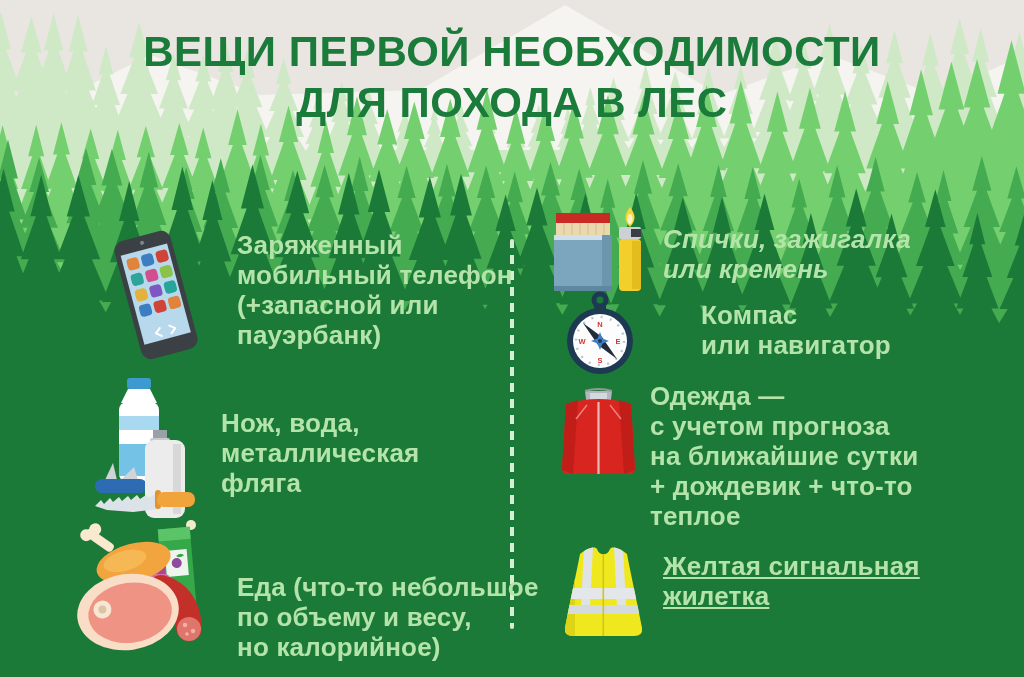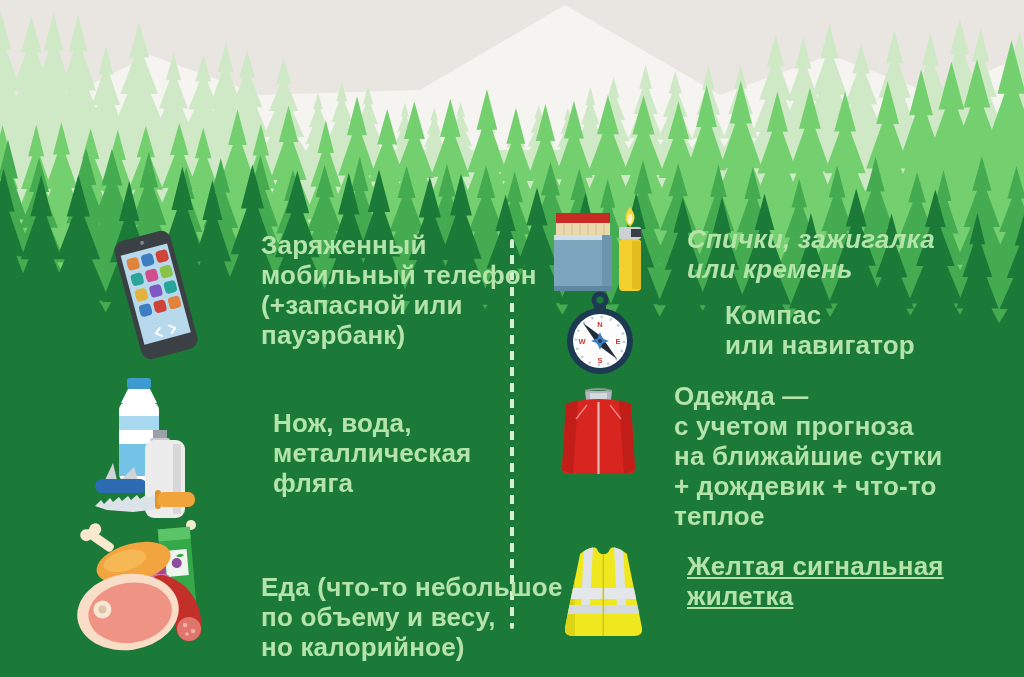--- a/index.html
+++ b/index.html
@@ -12,25 +12,25 @@
   .title{
     position:absolute;top:26px;left:0;right:0;text-align:center;
     color:var(--title_green,#1a7b3a);font-weight:bold;font-size:42px;line-height:51px;
     letter-spacing:.5px;
   }
   .item{position:static;}
   .icon{position:absolute;}
   .icon svg{display:block;}
   .txt{
     position:absolute;color:var(--body_text_green,#b5e4ab);
-    font-weight:bold;font-size:26px;line-height:30px;letter-spacing:.2px;margin-left:24px;
+    font-weight:bold;font-size:26px;line-height:30px;letter-spacing:.2px;
   }
   
   #icon-l1{left:96px;top:229px;}   #txt-l1{left:237px;top:230px;}
-  #icon-l2{left:93px;top:376px;}   #txt-l2{left:249px;top:408px;}
+  #icon-l2{left:93px;top:376px;}   #txt-l2{left:221px;top:408px;}
   #icon-l3{left:73px;top:516px;}   #txt-l3{left:237px;top:572px;}
   
   #icon-r1{left:552px;top:206px;}  #txt-r1{left:663px;top:224px;font-style:italic;}
   #icon-r2{left:554px;top:291px;}  #txt-r2{left:701px;top:300px;}
   #icon-r3{left:549px;top:385px;}  #txt-r3{left:650px;top:381px;}
   #icon-r4{left:556px;top:542px;}  #txt-r4{left:663px;top:551px;text-decoration:underline;}
   .divider{
     position:absolute;left:510px;top:239px;width:4px;height:390px;border-radius:2px;
     background:repeating-linear-gradient(to bottom,var(--divider_dash,#d8eed2) 0 9px,transparent 9px 16px);
   }
@@ -44,20 +44,22 @@
     <rect x="0" y="0" width="1024" height="360" fill="#e9e6e2"></rect>
     <path d="M0,130 L150,55 L260,95 L420,90 L565,5 L720,95 L830,55 L935,95 L1024,55 L1024,360 L0,360 Z" fill="#f6f4f1"></path>
 
   <path d="M-30.0,22.7L-20.8,57.9L-25.4,57.9L-12.6,94.4L-19.3,94.4L-5.5,129.6L-13.7,129.6L1.7,158.0L-61.7,158.0L-46.3,129.6L-54.5,129.6L-40.7,94.4L-47.4,94.4L-34.6,57.9L-39.2,57.9ZM0.8,11.5L11.2,49.6L6.0,49.6L20.5,89.2L13.0,89.2L28.7,127.2L19.4,127.2L36.8,158.0L-35.3,158.0L-17.8,127.2L-27.1,127.2L-11.4,89.2L-19.0,89.2L-4.5,49.6L-9.7,49.6ZM31.3,15.9L41.8,52.8L36.6,52.8L51.2,91.2L43.6,91.2L59.4,128.2L50.0,128.2L67.6,158.0L-5.0,158.0L12.6,128.2L3.2,128.2L19.0,91.2L11.4,91.2L26.0,52.8L20.8,52.8ZM53.6,12.9L63.3,50.6L58.5,50.6L72.0,89.8L64.9,89.8L79.5,127.5L70.9,127.5L87.1,158.0L20.2,158.0L36.4,127.5L27.8,127.5L42.3,89.8L35.3,89.8L48.8,50.6L43.9,50.6ZM78.1,14.4L87.5,51.7L82.8,51.7L95.9,90.5L89.1,90.5L103.2,127.8L94.8,127.8L110.5,158.0L45.8,158.0L61.4,127.8L53.1,127.8L67.2,90.5L60.4,90.5L73.4,51.7L68.7,51.7ZM106.0,45.3L113.4,74.6L109.7,74.6L120.0,105.1L114.7,105.1L125.8,134.3L119.2,134.3L131.5,158.0L80.5,158.0L92.9,134.3L86.3,134.3L97.4,105.1L92.0,105.1L102.3,74.6L98.6,74.6ZM139.1,22.1L149.1,57.4L144.1,57.4L158.0,94.1L150.8,94.1L165.7,129.5L156.9,129.5L173.5,158.0L104.8,158.0L121.4,129.5L112.6,129.5L127.5,94.1L120.3,94.1L134.2,57.4L129.2,57.4ZM173.5,53.0L181.2,80.3L177.3,80.3L188.0,108.6L182.5,108.6L194.0,135.9L187.2,135.9L200.0,158.0L147.0,158.0L159.8,135.9L153.0,135.9L164.5,108.6L159.0,108.6L169.6,80.3L165.8,80.3ZM203.4,54.6L211.4,81.5L207.4,81.5L218.5,109.4L212.7,109.4L224.7,136.3L217.6,136.3L230.9,158.0L175.9,158.0L189.2,136.3L182.1,136.3L194.1,109.4L188.3,109.4L199.4,81.5L195.4,81.5ZM225.7,41.8L233.4,72.0L229.5,72.0L240.3,103.4L234.7,103.4L246.3,133.6L239.4,133.6L252.3,158.0L199.0,158.0L211.9,133.6L205.0,133.6L216.6,103.4L211.0,103.4L221.8,72.0L217.9,72.0ZM247.1,50.1L255.2,78.1L251.2,78.1L262.4,107.3L256.5,107.3L268.6,135.3L261.5,135.3L274.9,158.0L219.4,158.0L232.8,135.3L225.7,135.3L237.7,107.3L231.9,107.3L243.1,78.1L239.1,78.1ZM283.7,57.9L291.4,84.0L287.5,84.0L298.2,111.0L292.7,111.0L304.2,137.0L297.4,137.0L310.2,158.0L257.2,158.0L270.0,137.0L263.2,137.0L274.7,111.0L269.2,111.0L279.8,84.0L276.0,84.0ZM318.1,92.5L322.8,109.5L320.4,109.5L327.0,127.2L323.6,127.2L330.7,144.2L326.5,144.2L334.3,158.0L301.8,158.0L309.6,144.2L305.4,144.2L312.5,127.2L309.1,127.2L315.7,109.5L313.3,109.5ZM341.8,81.6L347.3,101.4L344.5,101.4L352.2,122.1L348.2,122.1L356.4,141.9L351.5,141.9L360.7,158.0L322.8,158.0L332.0,141.9L327.1,141.9L335.3,122.1L331.4,122.1L339.0,101.4L336.3,101.4ZM368.1,85.8L373.3,104.5L370.7,104.5L377.8,124.0L374.1,124.0L381.8,142.8L377.3,142.8L385.8,158.0L350.5,158.0L359.0,142.8L354.5,142.8L362.2,124.0L358.5,124.0L365.6,104.5L363.0,104.5ZM404.9,102.4L408.8,116.8L406.8,116.8L412.2,131.8L409.4,131.8L415.3,146.3L411.8,146.3L418.3,158.0L391.5,158.0L398.0,146.3L394.5,146.3L400.3,131.8L397.5,131.8L402.9,116.8L401.0,116.8ZM434.2,107.4L438.1,120.5L436.1,120.5L441.5,134.2L438.7,134.2L444.5,147.4L441.1,147.4L447.6,158.0L420.8,158.0L427.3,147.4L423.9,147.4L429.7,134.2L426.9,134.2L432.3,120.5L430.3,120.5ZM460.6,102.2L465.1,116.7L462.8,116.7L469.0,131.8L465.8,131.8L472.5,146.3L468.5,146.3L476.0,158.0L445.1,158.0L452.6,146.3L448.6,146.3L455.3,131.8L452.1,131.8L458.3,116.7L456.1,116.7ZM487.9,106.4L492.1,119.8L490.0,119.8L495.8,133.7L492.8,133.7L499.1,147.2L495.4,147.2L502.4,158.0L473.5,158.0L480.5,147.2L476.8,147.2L483.0,133.7L480.0,133.7L485.8,119.8L483.7,119.8ZM516.1,108.6L519.7,121.5L517.9,121.5L522.8,134.8L520.3,134.8L525.6,147.6L522.4,147.6L528.3,158.0L503.9,158.0L509.8,147.6L506.7,147.6L512.0,134.8L509.4,134.8L514.4,121.5L512.6,121.5ZM538.7,104.7L542.9,118.6L540.8,118.6L546.6,133.0L543.6,133.0L549.9,146.8L546.2,146.8L553.2,158.0L524.2,158.0L531.2,146.8L527.4,146.8L533.8,133.0L530.7,133.0L536.6,118.6L534.5,118.6ZM567.9,107.2L571.8,120.4L569.8,120.4L575.3,134.1L572.5,134.1L578.4,147.3L574.9,147.3L581.4,158.0L554.3,158.0L560.8,147.3L557.3,147.3L563.3,134.1L560.4,134.1L565.9,120.4L563.9,120.4ZM590.3,86.8L595.2,105.3L592.7,105.3L599.6,124.5L596.0,124.5L603.4,143.0L599.0,143.0L607.2,158.0L573.4,158.0L581.6,143.0L577.2,143.0L584.6,124.5L581.0,124.5L587.8,105.3L585.4,105.3ZM613.5,77.3L619.6,98.3L616.5,98.3L625.0,120.1L620.6,120.1L629.7,141.1L624.3,141.1L634.5,158.0L592.5,158.0L602.6,141.1L597.2,141.1L606.4,120.1L601.9,120.1L610.4,98.3L607.4,98.3ZM645.6,64.4L652.0,88.8L648.8,88.8L657.7,114.0L653.1,114.0L662.7,138.4L657.0,138.4L667.7,158.0L623.5,158.0L634.2,138.4L628.5,138.4L638.1,114.0L633.5,114.0L642.4,88.8L639.2,88.8ZM675.2,71.0L681.8,93.6L678.5,93.6L687.6,117.1L682.9,117.1L692.7,139.7L686.9,139.7L697.8,158.0L652.7,158.0L663.6,139.7L657.8,139.7L667.6,117.1L662.9,117.1L672.0,93.6L668.7,93.6ZM708.5,65.9L714.7,89.8L711.6,89.8L720.3,114.7L715.8,114.7L725.1,138.6L719.6,138.6L730.0,158.0L687.0,158.0L697.4,138.6L691.8,138.6L701.2,114.7L696.7,114.7L705.3,89.8L702.2,89.8ZM740.6,64.4L747.1,88.7L743.8,88.7L752.8,114.0L748.1,114.0L757.9,138.3L752.1,138.3L762.9,158.0L718.3,158.0L729.1,138.3L723.3,138.3L733.0,114.0L728.4,114.0L737.3,88.7L734.1,88.7ZM775.6,33.9L784.2,66.2L779.9,66.2L791.9,99.7L785.7,99.7L798.7,131.9L791.0,131.9L805.4,158.0L745.7,158.0L760.2,131.9L752.5,131.9L765.5,99.7L759.2,99.7L771.2,66.2L766.9,66.2ZM803.2,36.9L811.4,68.4L807.3,68.4L818.7,101.1L812.8,101.1L825.1,132.6L817.8,132.6L831.5,158.0L774.9,158.0L788.6,132.6L781.3,132.6L793.6,101.1L787.7,101.1L799.1,68.4L795.0,68.4ZM829.4,23.4L838.6,58.4L834.0,58.4L846.7,94.8L840.1,94.8L853.8,129.7L845.7,129.7L860.9,158.0L798.0,158.0L813.2,129.7L805.1,129.7L818.8,94.8L812.2,94.8L824.9,58.4L820.3,58.4ZM861.1,43.9L869.8,73.6L865.5,73.6L877.5,104.4L871.2,104.4L884.2,134.0L876.5,134.0L891.0,158.0L831.3,158.0L845.8,134.0L838.1,134.0L851.0,104.4L844.8,104.4L856.8,73.6L852.5,73.6ZM894.5,30.0L903.1,63.3L898.8,63.3L910.7,97.8L904.5,97.8L917.3,131.1L909.7,131.1L924.0,158.0L865.1,158.0L879.3,131.1L871.7,131.1L884.5,97.8L878.4,97.8L890.2,63.3L886.0,63.3ZM930.4,33.3L938.8,65.7L934.6,65.7L946.3,99.4L940.2,99.4L952.8,131.8L945.3,131.8L959.3,158.0L901.5,158.0L915.5,131.8L908.0,131.8L920.6,99.4L914.5,99.4L926.2,65.7L922.0,65.7ZM959.6,17.9L969.2,54.3L964.4,54.3L977.7,92.2L970.8,92.2L985.2,128.6L976.7,128.6L992.7,158.0L926.5,158.0L942.5,128.6L934.0,128.6L948.4,92.2L941.5,92.2L954.8,54.3L950.0,54.3ZM980.6,28.1L989.2,61.9L984.9,61.9L996.8,97.0L990.6,97.0L1003.5,130.7L995.9,130.7L1010.1,158.0L951.1,158.0L965.4,130.7L957.8,130.7L970.6,97.0L964.4,97.0L976.3,61.9L972.0,61.9ZM1019.4,32.0L1028.4,64.8L1023.9,64.8L1036.4,98.8L1029.9,98.8L1043.4,131.5L1035.4,131.5L1050.4,158.0L988.5,158.0L1003.5,131.5L995.5,131.5L1009.0,98.8L1002.5,98.8L1015.0,64.8L1010.5,64.8ZM1051.1,13.2L1061.5,50.9L1056.3,50.9L1070.8,90.0L1063.3,90.0L1078.9,127.6L1069.6,127.6L1087.0,158.0L1015.2,158.0L1032.6,127.6L1023.3,127.6L1039.0,90.0L1031.4,90.0L1045.9,50.9L1040.7,50.9ZM-30,150H1054V700H-30Z" fill="#cfe9c7"></path>
       <path d="M-30.0,135.3L-22.2,164.1L-26.1,164.1L-15.3,194.0L-20.9,194.0L-9.3,222.8L-16.2,222.8L-3.2,246.0L-56.8,246.0L-43.8,222.8L-50.7,222.8L-39.1,194.0L-44.7,194.0L-33.9,164.1L-37.8,164.1ZM2.6,124.9L10.8,156.4L6.7,156.4L18.1,189.1L12.1,189.1L24.5,220.6L17.2,220.6L30.8,246.0L-25.7,246.0L-12.0,220.6L-19.3,220.6L-7.0,189.1L-12.9,189.1L-1.5,156.4L-5.6,156.4ZM36.2,124.8L44.2,156.3L40.2,156.3L51.3,189.0L45.5,189.0L57.5,220.5L50.4,220.5L63.7,246.0L8.7,246.0L22.0,220.5L14.9,220.5L26.9,189.0L21.1,189.0L32.2,156.3L28.2,156.3ZM61.4,122.3L69.9,154.4L65.6,154.4L77.4,187.9L71.3,187.9L83.9,220.0L76.4,220.0L90.5,246.0L32.4,246.0L46.4,220.0L38.9,220.0L51.6,187.9L45.5,187.9L57.2,154.4L53.0,154.4ZM90.7,128.6L99.3,159.1L95.0,159.1L107.0,190.8L100.8,190.8L113.8,221.4L106.1,221.4L120.5,246.0L60.8,246.0L75.3,221.4L67.6,221.4L80.6,190.8L74.3,190.8L86.3,159.1L82.0,159.1ZM117.8,129.7L125.9,159.9L121.9,159.9L133.1,191.3L127.2,191.3L139.4,221.6L132.2,221.6L145.7,246.0L89.9,246.0L103.4,221.6L96.2,221.6L108.4,191.3L102.5,191.3L113.8,159.9L109.7,159.9ZM145.8,126.1L154.9,157.3L150.4,157.3L163.1,189.7L156.5,189.7L170.2,220.8L162.0,220.8L177.3,246.0L114.3,246.0L129.6,220.8L121.5,220.8L135.2,189.7L128.6,189.7L141.2,157.3L136.7,157.3ZM179.3,122.9L188.6,154.9L183.9,154.9L196.8,188.1L190.1,188.1L204.0,220.1L195.8,220.1L211.2,246.0L147.5,246.0L162.9,220.1L154.7,220.1L168.5,188.1L161.9,188.1L174.7,154.9L170.1,154.9ZM203.2,127.5L211.5,158.3L207.3,158.3L218.9,190.3L212.9,190.3L225.3,221.1L217.9,221.1L231.8,246.0L174.6,246.0L188.4,221.1L181.0,221.1L193.5,190.3L187.5,190.3L199.0,158.3L194.9,158.3ZM237.5,109.4L246.8,144.9L242.1,144.9L255.0,181.8L248.3,181.8L262.2,217.3L254.0,217.3L269.4,246.0L205.6,246.0L221.0,217.3L212.8,217.3L226.7,181.8L220.0,181.8L232.9,144.9L228.2,144.9ZM260.9,123.7L269.1,155.5L265.0,155.5L276.5,188.5L270.5,188.5L282.9,220.3L275.6,220.3L289.3,246.0L232.4,246.0L246.2,220.3L238.8,220.3L251.2,188.5L245.2,188.5L256.7,155.5L252.6,155.5ZM288.5,105.6L298.2,142.1L293.3,142.1L306.7,180.0L299.8,180.0L314.2,216.5L305.6,216.5L321.7,246.0L255.4,246.0L271.4,216.5L262.9,216.5L277.3,180.0L270.4,180.0L283.7,142.1L278.9,142.1ZM325.8,120.1L334.0,152.9L329.9,152.9L341.3,186.8L335.4,186.8L347.6,219.6L340.4,219.6L354.0,246.0L297.6,246.0L311.3,219.6L304.0,219.6L316.3,186.8L310.4,186.8L321.7,152.9L317.6,152.9ZM357.0,96.3L367.0,135.2L362.0,135.2L375.8,175.6L368.6,175.6L383.5,214.6L374.7,214.6L391.3,246.0L322.7,246.0L339.3,214.6L330.4,214.6L345.4,175.6L338.2,175.6L352.0,135.2L347.0,135.2ZM387.2,108.9L397.1,144.6L392.2,144.6L405.9,181.6L398.7,181.6L413.5,217.2L404.8,217.2L421.2,246.0L353.2,246.0L369.7,217.2L360.9,217.2L375.7,181.6L368.6,181.6L382.3,144.6L377.3,144.6ZM414.3,101.4L424.8,139.0L419.6,139.0L434.1,178.0L426.6,178.0L442.3,215.6L433.0,215.6L450.4,246.0L378.2,246.0L395.7,215.6L386.4,215.6L402.1,178.0L394.5,178.0L409.1,139.0L403.9,139.0ZM450.3,98.8L460.6,137.1L455.5,137.1L469.8,176.8L462.3,176.8L477.8,215.1L468.6,215.1L485.8,246.0L414.7,246.0L431.9,215.1L422.8,215.1L438.3,176.8L430.8,176.8L445.1,137.1L440.0,137.1ZM486.9,88.9L497.3,129.7L492.1,129.7L506.5,172.2L499.0,172.2L514.6,213.0L505.4,213.0L522.7,246.0L451.0,246.0L468.4,213.0L459.1,213.0L474.7,172.2L467.2,172.2L481.7,129.7L476.5,129.7ZM515.9,107.9L525.3,143.8L520.6,143.8L533.7,181.1L526.9,181.1L541.1,217.0L532.7,217.0L548.4,246.0L483.3,246.0L499.1,217.0L490.7,217.0L504.8,181.1L498.0,181.1L511.1,143.8L506.4,143.8ZM545.4,104.0L555.1,140.9L550.3,140.9L563.6,179.2L556.7,179.2L571.1,216.2L562.5,216.2L578.6,246.0L512.3,246.0L528.4,216.2L519.8,216.2L534.2,179.2L527.3,179.2L540.6,140.9L535.8,140.9ZM573.9,100.8L583.8,138.6L578.9,138.6L592.7,177.8L585.5,177.8L600.4,215.5L591.6,215.5L608.2,246.0L539.6,246.0L556.2,215.5L547.3,215.5L562.3,177.8L555.1,177.8L568.9,138.6L563.9,138.6ZM607.9,94.9L618.9,134.2L613.4,134.2L628.7,175.0L620.8,175.0L637.2,214.3L627.5,214.3L645.8,246.0L570.1,246.0L588.4,214.3L578.7,214.3L595.1,175.0L587.2,175.0L602.5,134.2L597.0,134.2ZM643.5,95.2L654.6,134.4L649.0,134.4L664.4,175.1L656.4,175.1L673.0,214.3L663.2,214.3L681.6,246.0L605.4,246.0L623.8,214.3L614.0,214.3L630.6,175.1L622.6,175.1L638.0,134.4L632.4,134.4ZM678.5,101.4L689.2,139.0L683.9,139.0L698.6,178.1L691.0,178.1L706.9,215.6L697.5,215.6L715.2,246.0L641.9,246.0L659.6,215.6L650.2,215.6L666.1,178.1L658.5,178.1L673.2,139.0L667.9,139.0ZM706.6,85.0L717.0,126.9L711.8,126.9L726.3,170.3L718.8,170.3L734.5,212.2L725.2,212.2L742.6,246.0L670.5,246.0L687.9,212.2L678.6,212.2L694.3,170.3L686.8,170.3L701.3,126.9L696.1,126.9ZM740.8,80.6L752.0,123.6L746.4,123.6L762.0,168.3L753.9,168.3L770.7,211.3L760.7,211.3L779.4,246.0L702.3,246.0L720.9,211.3L711.0,211.3L727.8,168.3L719.7,168.3L735.2,123.6L729.6,123.6ZM777.4,91.6L787.9,131.7L782.6,131.7L797.3,173.4L789.7,173.4L805.5,213.6L796.1,213.6L813.7,246.0L741.0,246.0L758.6,213.6L749.2,213.6L765.1,173.4L757.5,173.4L772.1,131.7L766.8,131.7ZM809.9,87.5L820.8,128.7L815.4,128.7L830.5,171.5L822.6,171.5L839.0,212.7L829.3,212.7L847.5,246.0L772.4,246.0L790.5,212.7L780.8,212.7L797.2,171.5L789.3,171.5L804.5,128.7L799.0,128.7ZM845.1,91.2L856.0,131.4L850.6,131.4L865.7,173.2L857.8,173.2L874.2,213.5L864.5,213.5L882.8,246.0L807.4,246.0L825.7,213.5L815.9,213.5L832.3,173.2L824.4,173.2L839.6,131.4L834.2,131.4ZM887.7,81.2L899.1,124.0L893.4,124.0L909.2,168.5L901.0,168.5L918.0,211.4L907.9,211.4L926.8,246.0L848.5,246.0L867.5,211.4L857.4,211.4L874.4,168.5L866.2,168.5L882.0,124.0L876.3,124.0ZM921.1,69.3L932.9,115.2L927.0,115.2L943.5,163.0L934.9,163.0L952.7,208.9L942.2,208.9L961.9,246.0L880.2,246.0L900.0,208.9L889.4,208.9L907.2,163.0L898.7,163.0L915.1,115.2L909.2,115.2ZM951.4,61.4L964.2,109.4L957.8,109.4L975.7,159.2L966.4,159.2L985.7,207.2L974.2,207.2L995.7,246.0L907.1,246.0L928.5,207.2L917.1,207.2L936.4,159.2L927.1,159.2L945.0,109.4L938.5,109.4ZM977.0,59.0L990.3,107.6L983.7,107.6L1002.2,158.1L992.6,158.1L1012.5,206.7L1000.7,206.7L1022.9,246.0L931.2,246.0L953.4,206.7L941.5,206.7L961.5,158.1L951.9,158.1L970.4,107.6L963.7,107.6ZM1011.5,40.2L1025.5,93.7L1018.5,93.7L1037.9,149.3L1027.8,149.3L1048.8,202.8L1036.3,202.8L1059.6,246.0L963.3,246.0L986.6,202.8L974.2,202.8L995.2,149.3L985.1,149.3L1004.5,93.7L997.5,93.7ZM1043.9,48.9L1057.1,100.1L1050.5,100.1L1068.9,153.4L1059.3,153.4L1079.2,204.6L1067.4,204.6L1089.5,246.0L998.3,246.0L1020.4,204.6L1008.6,204.6L1028.5,153.4L1018.9,153.4L1037.3,100.1L1030.7,100.1ZM-30,238H1054V700H-30Z" fill="#74d06e"></path>
       <path d="M-30.0,135.1L-18.9,175.4L-24.4,175.4L-9.0,217.2L-17.0,217.2L-0.4,257.5L-10.2,257.5L8.3,290.0L-68.3,290.0L-49.8,257.5L-59.6,257.5L-43.0,217.2L-51.0,217.2L-35.6,175.4L-41.1,175.4ZM8.0,139.4L17.9,178.5L13.0,178.5L26.8,219.2L19.6,219.2L34.6,258.4L25.7,258.4L42.3,290.0L-26.4,290.0L-9.8,258.4L-18.6,258.4L-3.7,219.2L-10.9,219.2L3.0,178.5L-2.0,178.5ZM39.1,157.4L49.0,191.9L44.1,191.9L57.9,227.7L50.7,227.7L65.6,262.2L56.8,262.2L73.3,290.0L4.9,290.0L21.4,262.2L12.6,262.2L27.5,227.7L20.3,227.7L34.1,191.9L29.2,191.9ZM86.0,148.0L96.4,185.0L91.2,185.0L105.7,223.3L98.2,223.3L113.8,260.2L104.5,260.2L121.9,290.0L50.1,290.0L67.4,260.2L58.2,260.2L73.8,223.3L66.3,223.3L80.8,185.0L75.6,185.0ZM111.9,148.7L122.4,185.5L117.1,185.5L131.6,223.6L124.1,223.6L139.7,260.3L130.5,260.3L147.9,290.0L76.0,290.0L93.4,260.3L84.1,260.3L99.8,223.6L92.2,223.6L106.7,185.5L101.5,185.5ZM148.8,151.4L158.1,187.4L153.5,187.4L166.4,224.9L159.7,224.9L173.7,260.9L165.4,260.9L180.9,290.0L116.7,290.0L132.3,260.9L124.0,260.9L138.0,224.9L131.2,224.9L144.2,187.4L139.5,187.4ZM186.2,166.9L194.7,198.9L190.5,198.9L202.2,232.1L196.1,232.1L208.8,264.1L201.3,264.1L215.3,290.0L157.2,290.0L171.2,264.1L163.7,264.1L176.4,232.1L170.3,232.1L182.0,198.9L177.8,198.9ZM220.8,158.3L230.0,192.5L225.4,192.5L238.2,228.1L231.6,228.1L245.4,262.3L237.2,262.3L252.6,290.0L188.9,290.0L204.3,262.3L196.1,262.3L210.0,228.1L203.3,228.1L216.1,192.5L211.5,192.5ZM260.4,155.0L269.8,190.1L265.1,190.1L278.1,226.6L271.4,226.6L285.4,261.7L277.1,261.7L292.7,290.0L228.2,290.0L243.8,261.7L235.5,261.7L249.5,226.6L242.8,226.6L255.8,190.1L251.1,190.1ZM293.0,169.8L301.9,201.1L297.4,201.1L309.8,233.5L303.4,233.5L316.7,264.8L308.8,264.8L323.6,290.0L262.4,290.0L277.2,264.8L269.3,264.8L282.6,233.5L276.2,233.5L288.6,201.1L284.1,201.1ZM324.6,164.7L333.9,197.2L329.2,197.2L342.1,231.1L335.4,231.1L349.2,263.7L341.0,263.7L356.4,290.0L292.9,290.0L308.3,263.7L300.1,263.7L313.9,231.1L307.2,231.1L320.0,197.2L315.4,197.2ZM359.7,156.4L368.5,191.1L364.1,191.1L376.3,227.2L369.9,227.2L383.1,261.9L375.3,261.9L389.9,290.0L329.5,290.0L344.1,261.9L336.3,261.9L349.4,227.2L343.1,227.2L355.3,191.1L350.9,191.1ZM406.6,165.7L415.6,198.0L411.1,198.0L423.6,231.6L417.1,231.6L430.7,263.9L422.6,263.9L437.7,290.0L375.4,290.0L390.5,263.9L382.4,263.9L396.0,231.6L389.5,231.6L402.0,198.0L397.5,198.0ZM446.9,163.8L455.7,196.6L451.3,196.6L463.4,230.7L457.1,230.7L470.3,263.5L462.5,263.5L477.1,290.0L416.7,290.0L431.3,263.5L423.5,263.5L436.7,230.7L430.3,230.7L442.5,196.6L438.1,196.6ZM486.1,165.7L495.2,198.0L490.7,198.0L503.4,231.6L496.8,231.6L510.6,263.9L502.4,263.9L517.7,290.0L454.4,290.0L469.7,263.9L461.6,263.9L475.3,231.6L468.7,231.6L481.5,198.0L476.9,198.0ZM514.7,171.4L523.0,202.2L518.8,202.2L530.4,234.3L524.4,234.3L536.9,265.1L529.5,265.1L543.3,290.0L486.0,290.0L499.9,265.1L492.5,265.1L505.0,234.3L498.9,234.3L510.5,202.2L506.3,202.2ZM550.5,162.2L560.0,195.4L555.2,195.4L568.5,229.9L561.6,229.9L575.9,263.2L567.4,263.2L583.3,290.0L517.7,290.0L533.5,263.2L525.1,263.2L539.4,229.9L532.5,229.9L545.7,195.4L540.9,195.4ZM579.2,168.5L588.0,200.1L583.6,200.1L595.8,232.9L589.4,232.9L602.6,264.5L594.8,264.5L609.3,290.0L549.2,290.0L563.7,264.5L555.9,264.5L569.1,232.9L562.7,232.9L574.9,200.1L570.5,200.1ZM607.7,178.8L615.3,207.7L611.5,207.7L622.0,237.7L616.5,237.7L627.9,266.6L621.1,266.6L633.7,290.0L581.7,290.0L594.3,266.6L587.6,266.6L598.9,237.7L593.5,237.7L604.0,207.7L600.2,207.7ZM643.0,159.9L652.1,193.7L647.5,193.7L660.1,228.8L653.6,228.8L667.2,262.7L659.1,262.7L674.3,290.0L611.7,290.0L626.8,262.7L618.8,262.7L632.4,228.8L625.8,228.8L638.5,193.7L633.9,193.7ZM678.2,163.4L687.8,196.3L683.0,196.3L696.3,230.5L689.4,230.5L703.7,263.4L695.2,263.4L711.2,290.0L645.2,290.0L661.1,263.4L652.6,263.4L667.0,230.5L660.1,230.5L673.4,196.3L668.6,196.3ZM718.5,164.4L726.7,197.1L722.6,197.1L734.1,231.0L728.1,231.0L740.5,263.6L733.1,263.6L746.9,290.0L690.0,290.0L703.8,263.6L696.4,263.6L708.8,231.0L702.8,231.0L714.3,197.1L710.2,197.1ZM752.7,167.2L761.0,199.1L756.9,199.1L768.4,232.3L762.4,232.3L774.9,264.2L767.5,264.2L781.3,290.0L724.1,290.0L738.0,264.2L730.6,264.2L743.0,232.3L737.0,232.3L748.6,199.1L744.4,199.1ZM799.2,178.6L807.0,207.6L803.1,207.6L813.8,237.6L808.2,237.6L819.8,266.6L813.0,266.6L825.8,290.0L772.7,290.0L785.5,266.6L778.7,266.6L790.2,237.6L784.7,237.6L795.4,207.6L791.5,207.6ZM837.1,165.1L845.5,197.6L841.3,197.6L852.9,231.3L846.8,231.3L859.3,263.8L851.9,263.8L865.8,290.0L808.4,290.0L822.3,263.8L814.9,263.8L827.4,231.3L821.4,231.3L833.0,197.6L828.8,197.6ZM875.6,156.8L884.7,191.5L880.2,191.5L892.9,227.4L886.3,227.4L900.0,262.0L891.8,262.0L907.1,290.0L844.2,290.0L859.4,262.0L851.3,262.0L865.0,227.4L858.4,227.4L871.1,191.5L866.5,191.5ZM917.1,172.0L925.9,202.6L921.5,202.6L933.7,234.5L927.3,234.5L940.5,265.2L932.7,265.2L947.3,290.0L886.9,290.0L901.5,265.2L893.7,265.2L906.9,234.5L900.5,234.5L912.7,202.6L908.3,202.6ZM943.5,169.9L951.4,201.1L947.5,201.1L958.4,233.5L952.7,233.5L964.6,264.8L957.5,264.8L970.7,290.0L916.4,290.0L929.5,264.8L922.5,264.8L934.4,233.5L928.7,233.5L939.6,201.1L935.7,201.1ZM981.8,155.9L991.4,190.8L986.6,190.8L999.9,227.0L993.0,227.0L1007.4,261.8L998.8,261.8L1014.8,290.0L948.7,290.0L964.7,261.8L956.2,261.8L970.6,227.0L963.6,227.0L977.0,190.8L972.2,190.8ZM1016.4,166.3L1025.5,198.4L1020.9,198.4L1033.6,231.9L1027.0,231.9L1040.7,264.0L1032.6,264.0L1047.7,290.0L985.0,290.0L1000.2,264.0L992.1,264.0L1005.7,231.9L999.2,231.9L1011.8,198.4L1007.3,198.4ZM-30,282H1054V700H-30Z" fill="#45ab51"></path>
       <path d="M-30.0,196.1L-19.6,231.9L-24.8,231.9L-10.4,269.2L-17.9,269.2L-2.3,305.0L-11.6,305.0L5.7,334.0L-65.7,334.0L-48.4,305.0L-57.7,305.0L-42.1,269.2L-49.6,269.2L-35.2,231.9L-40.4,231.9ZM3.6,168.5L14.6,211.5L9.1,211.5L24.4,256.2L16.5,256.2L33.0,299.2L23.2,299.2L41.6,334.0L-34.5,334.0L-16.1,299.2L-25.9,299.2L-9.3,256.2L-17.3,256.2L-2.0,211.5L-7.5,211.5ZM41.2,174.8L51.9,216.2L46.6,216.2L61.5,259.2L53.7,259.2L69.9,300.6L60.3,300.6L78.3,334.0L4.0,334.0L22.0,300.6L12.4,300.6L28.6,259.2L20.8,259.2L35.8,216.2L30.4,216.2ZM78.4,175.1L90.0,216.4L84.2,216.4L100.3,259.3L91.9,259.3L109.3,300.6L99.0,300.6L118.3,334.0L38.4,334.0L57.7,300.6L47.4,300.6L64.8,259.3L56.4,259.3L72.6,216.4L66.8,216.4ZM129.2,181.1L139.4,220.9L134.3,220.9L148.4,262.2L141.1,262.2L156.4,301.9L147.3,301.9L164.3,334.0L94.1,334.0L111.1,301.9L102.0,301.9L117.3,262.2L110.0,262.2L124.1,220.9L119.0,220.9ZM182.4,166.4L193.3,209.9L187.8,209.9L203.0,255.2L195.1,255.2L211.5,298.8L201.8,298.8L220.0,334.0L144.7,334.0L162.9,298.8L153.2,298.8L169.6,255.2L161.7,255.2L176.9,209.9L171.5,209.9ZM212.4,180.0L222.4,220.0L217.4,220.0L231.3,261.6L224.1,261.6L239.1,301.7L230.2,301.7L246.9,334.0L177.9,334.0L194.6,301.7L185.7,301.7L200.7,261.6L193.5,261.6L207.4,220.0L202.4,220.0ZM252.4,164.5L264.0,208.5L258.2,208.5L274.3,254.3L265.9,254.3L283.3,298.4L273.0,298.4L292.3,334.0L212.6,334.0L231.9,298.4L221.6,298.4L238.9,254.3L230.6,254.3L246.6,208.5L240.9,208.5ZM297.3,170.7L309.2,213.2L303.2,213.2L319.7,257.2L311.1,257.2L328.9,299.7L318.4,299.7L338.2,334.0L256.4,334.0L276.2,299.7L265.6,299.7L283.4,257.2L274.9,257.2L291.3,213.2L285.4,213.2ZM348.8,172.7L359.5,214.6L354.1,214.6L369.0,258.2L361.3,258.2L377.3,300.1L367.8,300.1L385.6,334.0L312.0,334.0L329.8,300.1L320.3,300.1L336.3,258.2L328.6,258.2L343.4,214.6L338.1,214.6ZM379.0,169.3L390.2,212.1L384.6,212.1L400.2,256.6L392.1,256.6L408.9,299.4L398.9,299.4L417.6,334.0L340.3,334.0L359.0,299.4L349.1,299.4L365.9,256.6L357.8,256.6L373.4,212.1L367.8,212.1ZM429.8,176.5L440.9,217.4L435.4,217.4L450.8,260.0L442.8,260.0L459.4,300.9L449.6,300.9L468.1,334.0L391.6,334.0L410.1,300.9L400.2,300.9L416.9,260.0L408.8,260.0L424.3,217.4L418.7,217.4ZM461.0,173.8L471.9,215.5L466.4,215.5L481.6,258.7L473.7,258.7L490.1,300.4L480.4,300.4L498.5,334.0L423.5,334.0L441.6,300.4L431.9,300.4L448.3,258.7L440.4,258.7L455.5,215.5L450.1,215.5ZM505.6,194.6L515.7,230.9L510.6,230.9L524.7,268.5L517.4,268.5L532.5,304.7L523.5,304.7L540.4,334.0L470.7,334.0L487.6,304.7L478.6,304.7L493.8,268.5L486.5,268.5L500.5,230.9L495.4,230.9ZM537.0,187.6L547.5,225.6L542.2,225.6L556.8,265.2L549.2,265.2L565.0,303.2L555.7,303.2L573.2,334.0L500.7,334.0L518.2,303.2L508.9,303.2L524.7,265.2L517.1,265.2L531.7,225.6L526.4,225.6ZM585.4,193.1L595.1,229.7L590.2,229.7L603.7,267.8L596.7,267.8L611.3,304.4L602.6,304.4L618.8,334.0L551.9,334.0L568.1,304.4L559.5,304.4L574.0,267.8L567.0,267.8L580.5,229.7L575.6,229.7ZM636.2,192.5L645.7,229.3L641.0,229.3L654.2,267.5L647.3,267.5L661.6,304.3L653.1,304.3L669.0,334.0L603.5,334.0L619.3,304.3L610.9,304.3L625.1,267.5L618.3,267.5L631.5,229.3L626.7,229.3ZM682.8,197.3L692.3,232.8L687.6,232.8L700.8,269.7L693.9,269.7L708.2,305.3L699.7,305.3L715.6,334.0L650.0,334.0L665.9,305.3L657.4,305.3L671.7,269.7L664.8,269.7L678.1,232.8L673.3,232.8ZM722.0,197.1L731.1,232.7L726.6,232.7L739.3,269.7L732.7,269.7L746.4,305.3L738.3,305.3L753.5,334.0L690.5,334.0L705.7,305.3L697.6,305.3L711.3,269.7L704.7,269.7L717.4,232.7L712.8,232.7ZM764.5,193.6L774.4,230.1L769.5,230.1L783.2,268.0L776.1,268.0L790.9,304.5L782.1,304.5L798.6,334.0L730.5,334.0L747.0,304.5L738.2,304.5L753.0,268.0L745.9,268.0L759.6,230.1L754.7,230.1ZM810.9,213.1L819.1,244.6L815.0,244.6L826.4,277.2L820.5,277.2L832.7,308.6L825.5,308.6L839.1,334.0L782.7,334.0L796.3,308.6L789.1,308.6L801.4,277.2L795.4,277.2L806.8,244.6L802.7,244.6ZM856.2,188.6L866.6,226.4L861.4,226.4L875.9,265.7L868.4,265.7L884.0,303.5L874.7,303.5L892.1,334.0L820.4,334.0L837.7,303.5L828.5,303.5L844.1,265.7L836.6,265.7L851.0,226.4L845.8,226.4ZM891.5,213.4L900.0,244.7L895.8,244.7L907.5,277.3L901.4,277.3L914.1,308.7L906.6,308.7L920.6,334.0L862.5,334.0L876.5,308.7L869.0,308.7L881.7,277.3L875.6,277.3L887.3,244.7L883.1,244.7ZM935.3,189.3L945.6,227.0L940.4,227.0L954.7,266.0L947.3,266.0L962.7,303.6L953.6,303.6L970.7,334.0L899.9,334.0L917.0,303.6L907.9,303.6L923.3,266.0L915.9,266.0L930.1,227.0L925.0,227.0ZM977.4,212.8L985.3,244.3L981.3,244.3L992.3,277.1L986.6,277.1L998.5,308.6L991.4,308.6L1004.7,334.0L950.0,334.0L963.3,308.6L956.2,308.6L968.1,277.1L962.4,277.1L973.4,244.3L969.4,244.3ZM1024.0,214.6L1033.2,245.6L1028.6,245.6L1041.3,277.9L1034.7,277.9L1048.4,308.9L1040.3,308.9L1055.6,334.0L992.4,334.0L1007.7,308.9L999.5,308.9L1013.3,277.9L1006.7,277.9L1019.4,245.6L1014.8,245.6ZM-30,326H1054V700H-30Z" fill="#1c7a38"></path>
     </svg>
 
   <div class="title">
+    <div>ВЕЩИ ПЕРВОЙ НЕОБХОДИМОСТИ</div>
+    <div>ДЛЯ ПОХОДА В ЛЕС</div>
   </div>
 
   <div class="divider"></div>
 
   <div class="item">
     <div class="icon" id="icon-l1">
       <svg width="120" height="135" viewBox="0 0 120 135">
         <g transform="rotate(-15 60 66)">
           <rect x="31" y="5" width="58" height="122" rx="10" fill="#3b4045"></rect>
           <rect x="36" y="19" width="48" height="92" fill="#b8d9ec"></rect>

